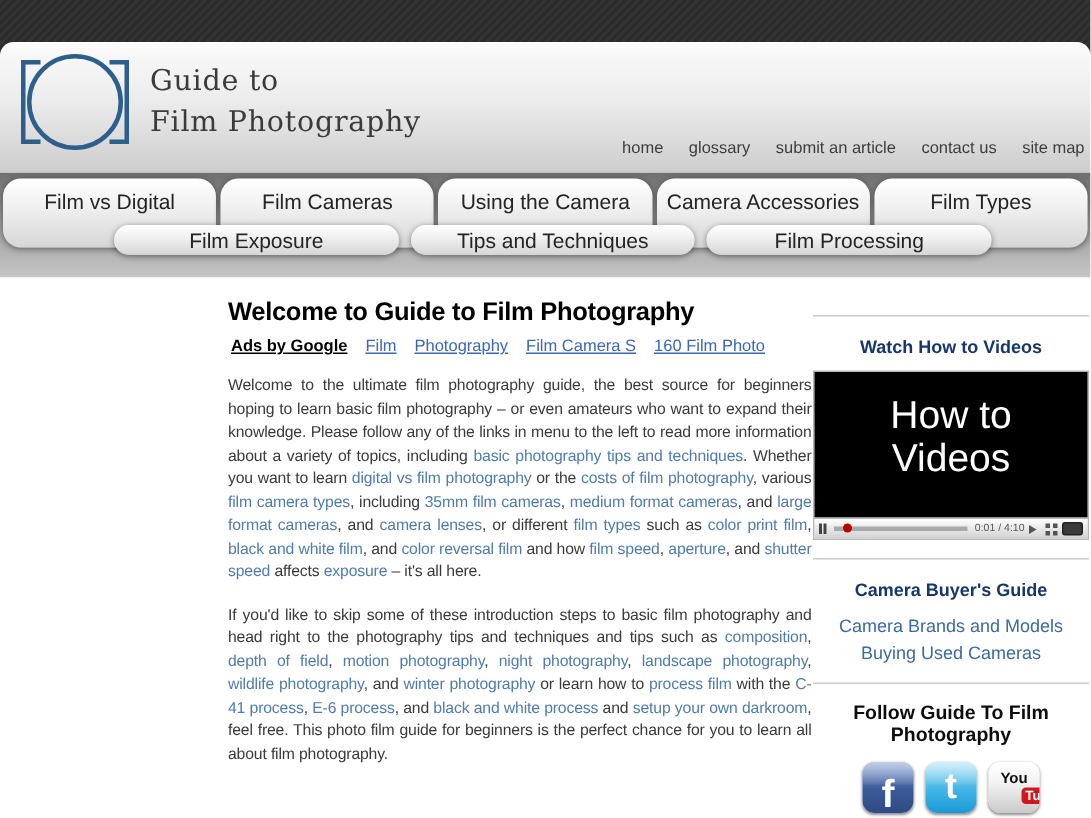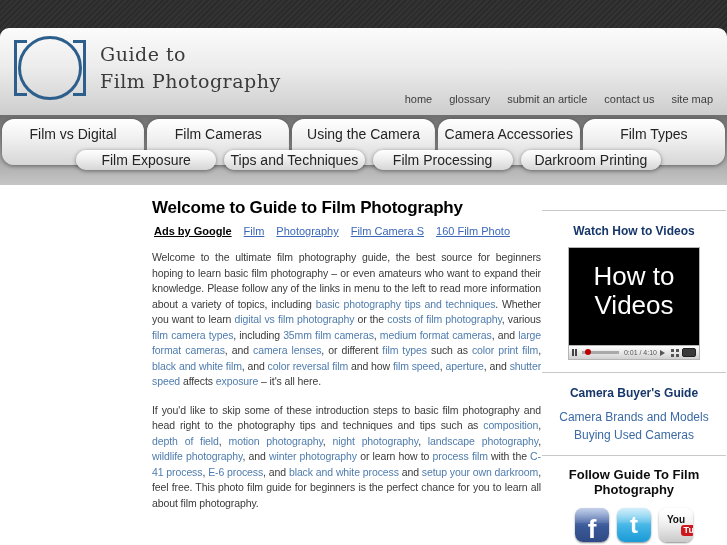--- a/index.html
+++ b/index.html
@@ -16,21 +16,21 @@
     background:linear-gradient(180deg,#fbfbfb 0%,#ececec 45%,#cdcdcd 100%); }
   .logo { position:absolute; left:14px; top:8px; display:flex; align-items:center; gap:14px; cursor:pointer; }
   .logo-icon { display:flex; align-items:center; }
   .bracket { width:13px; height:56px; border:3px solid #2d5f8c; }
   .bracket.left  { border-right:none; }
   .bracket.right { border-left:none; }
   .lens-circle { width:64px; height:64px; border:3px solid #2d5f8c; border-radius:50%;
     margin:0 -9px; background:transparent; }
   .logo-text { font-family:"DejaVu Serif", serif; font-size:19px; color:#3b3b3b;
     line-height:1.4; letter-spacing:.5px; }
-  .utility-nav { position:absolute; right:14px; bottom:10px; display:flex; gap:17px; }
+  .utility-nav { position:absolute; right:4px; bottom:10px; display:flex; gap:17px; }
   .utility-nav span { font-size:11px; color:#3d3d3d; cursor:pointer; }
 
   
   .tabs-band { height:70px; padding-top:4px; overflow:hidden;
     background:linear-gradient(180deg,#6e6e6e 0%,#9a9a9a 45%,#c6c6c6 100%); }
   .tab-row { display:flex; }
   .row1 { gap:3px; padding:0 2px; }
   .row1 .tab { flex:1; height:46px; z-index:1; position:relative;
     display:flex; justify-content:center; align-items:flex-start; padding-top:7px; }
   .row2 { gap:8px; margin:-15px 66px 0 76px; }
@@ -55,21 +55,21 @@
 
   
   .sidebar { flex:1; padding:0 1px; }
   .sidebar hr { border:none; border-top:1px solid #c9c9c9; }
   .hr1 { margin-top:25px; }
   .hr2 { margin-top:12px; }
   .hr3 { margin-top:11px; }
   .side-title { font-size:12px; font-weight:bold; color:#17376b; text-align:center; margin-top:13px; }
   .follow-title { font-size:13px; font-weight:bold; color:#0d0d0d; text-align:center; margin-top:11px; }
 
-  .video-player { width:132px; margin:9px auto 0; border:1px solid #b5b5b5; cursor:pointer; }
+  .video-player { width:184px; margin:9px auto 0; border:1px solid #b5b5b5; cursor:pointer; }
   .video-screen { height:97px; background:#000; color:#fff; text-align:center;
     font-size:26px; line-height:1.12; padding-top:14px; }
   .video-controls { height:14px; display:flex; align-items:center; gap:3px; padding:0 3px;
     background:linear-gradient(180deg,#fefefe,#d2d2d2); border-top:1px solid #b5b5b5; }
   .pause { display:flex; gap:1px; }
   .pause i { display:block; width:2px; height:7px; background:#444; }
   .track { flex:1; height:3px; background:#a9a9a9; position:relative; margin:0 2px; }
   .track .fill { width:9%; height:100%; background:#c00; }
   .track .knob { position:absolute; left:7%; top:-2px; width:6px; height:6px;
     border-radius:50%; background:#b00; }
@@ -130,21 +130,20 @@
       <div class="tab">Film vs Digital</div>
       <div class="tab">Film Cameras</div>
       <div class="tab">Using the Camera</div>
       <div class="tab">Camera Accessories</div>
       <div class="tab">Film Types</div>
     </div>
   <div class="tab-row row2" id="tabRow2">
       <div class="tab">Film Exposure</div>
       <div class="tab">Tips and Techniques</div>
       <div class="tab">Film Processing</div>
-      <div class="tab">Darkroom Printing</div>
     </div>
 </nav>
 
 <div class="content">
   <div class="left-spacer"></div>
 
   <main class="main-col">
     <h1>Welcome to Guide to Film Photography</h1>
     <div class="ads-row">
       <span class="ads-label">Ads by Google</span>

